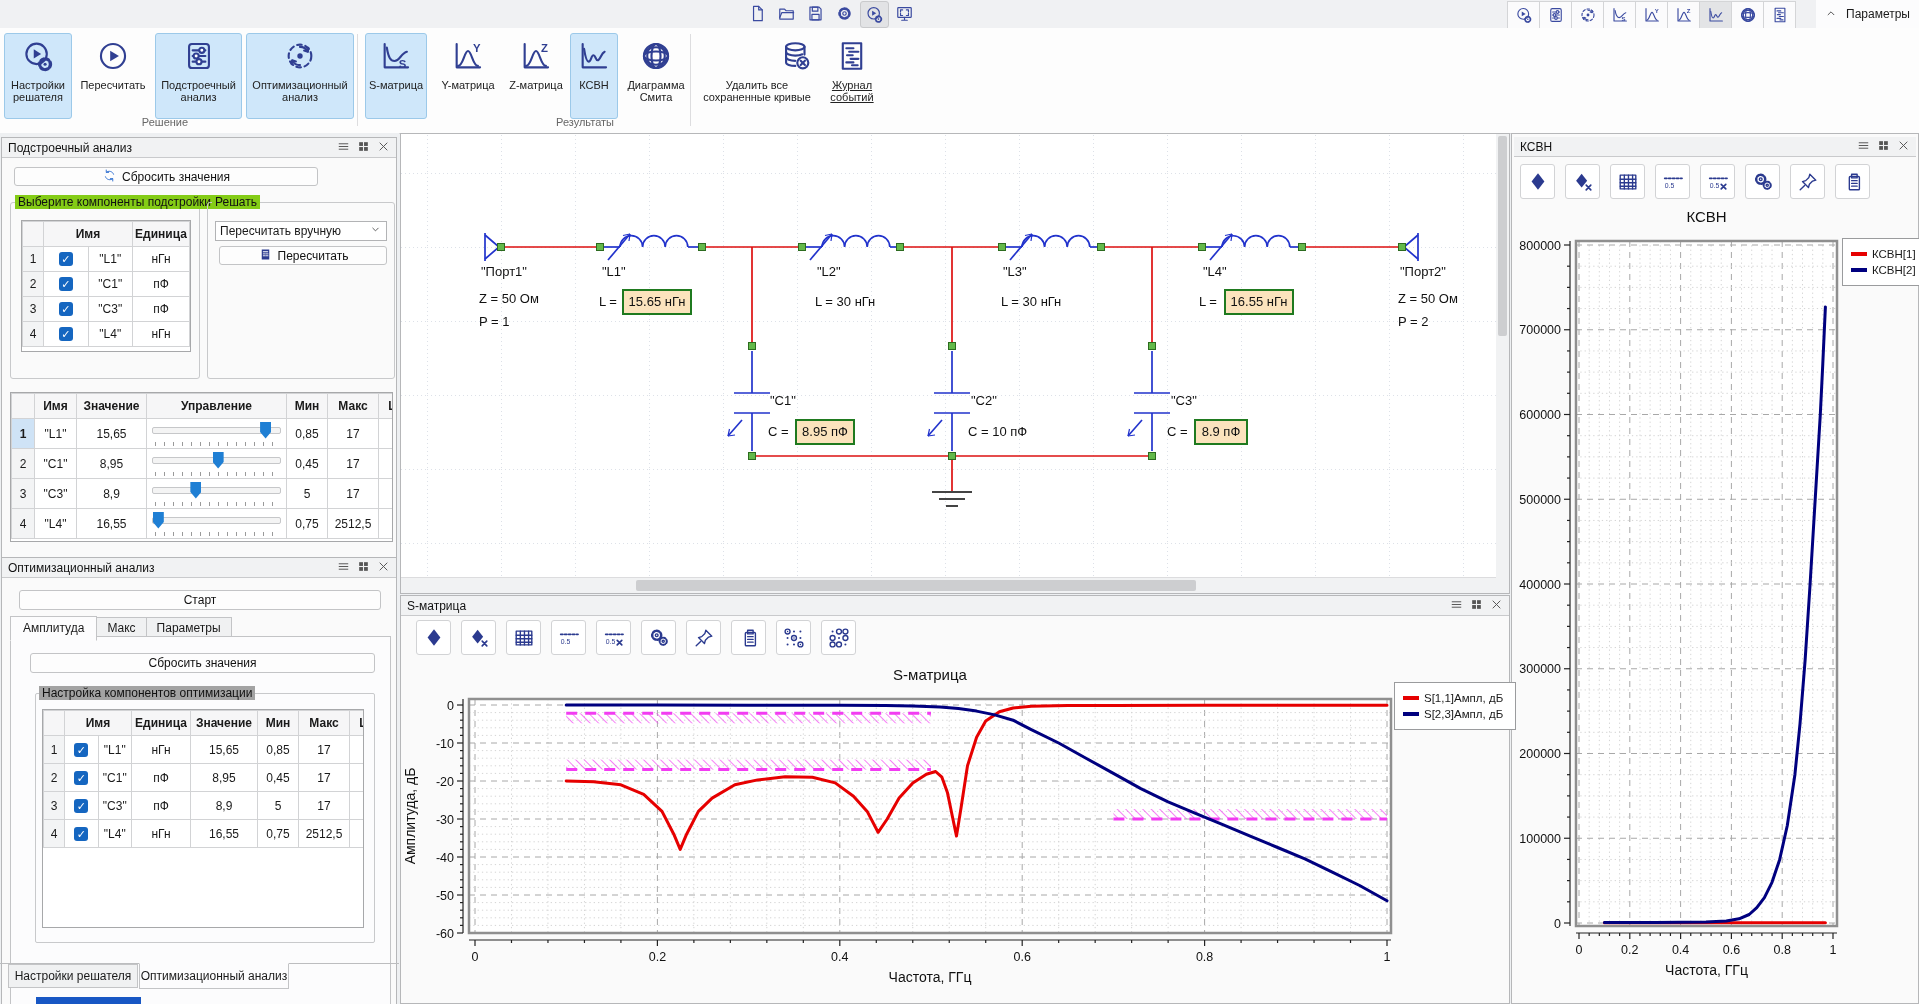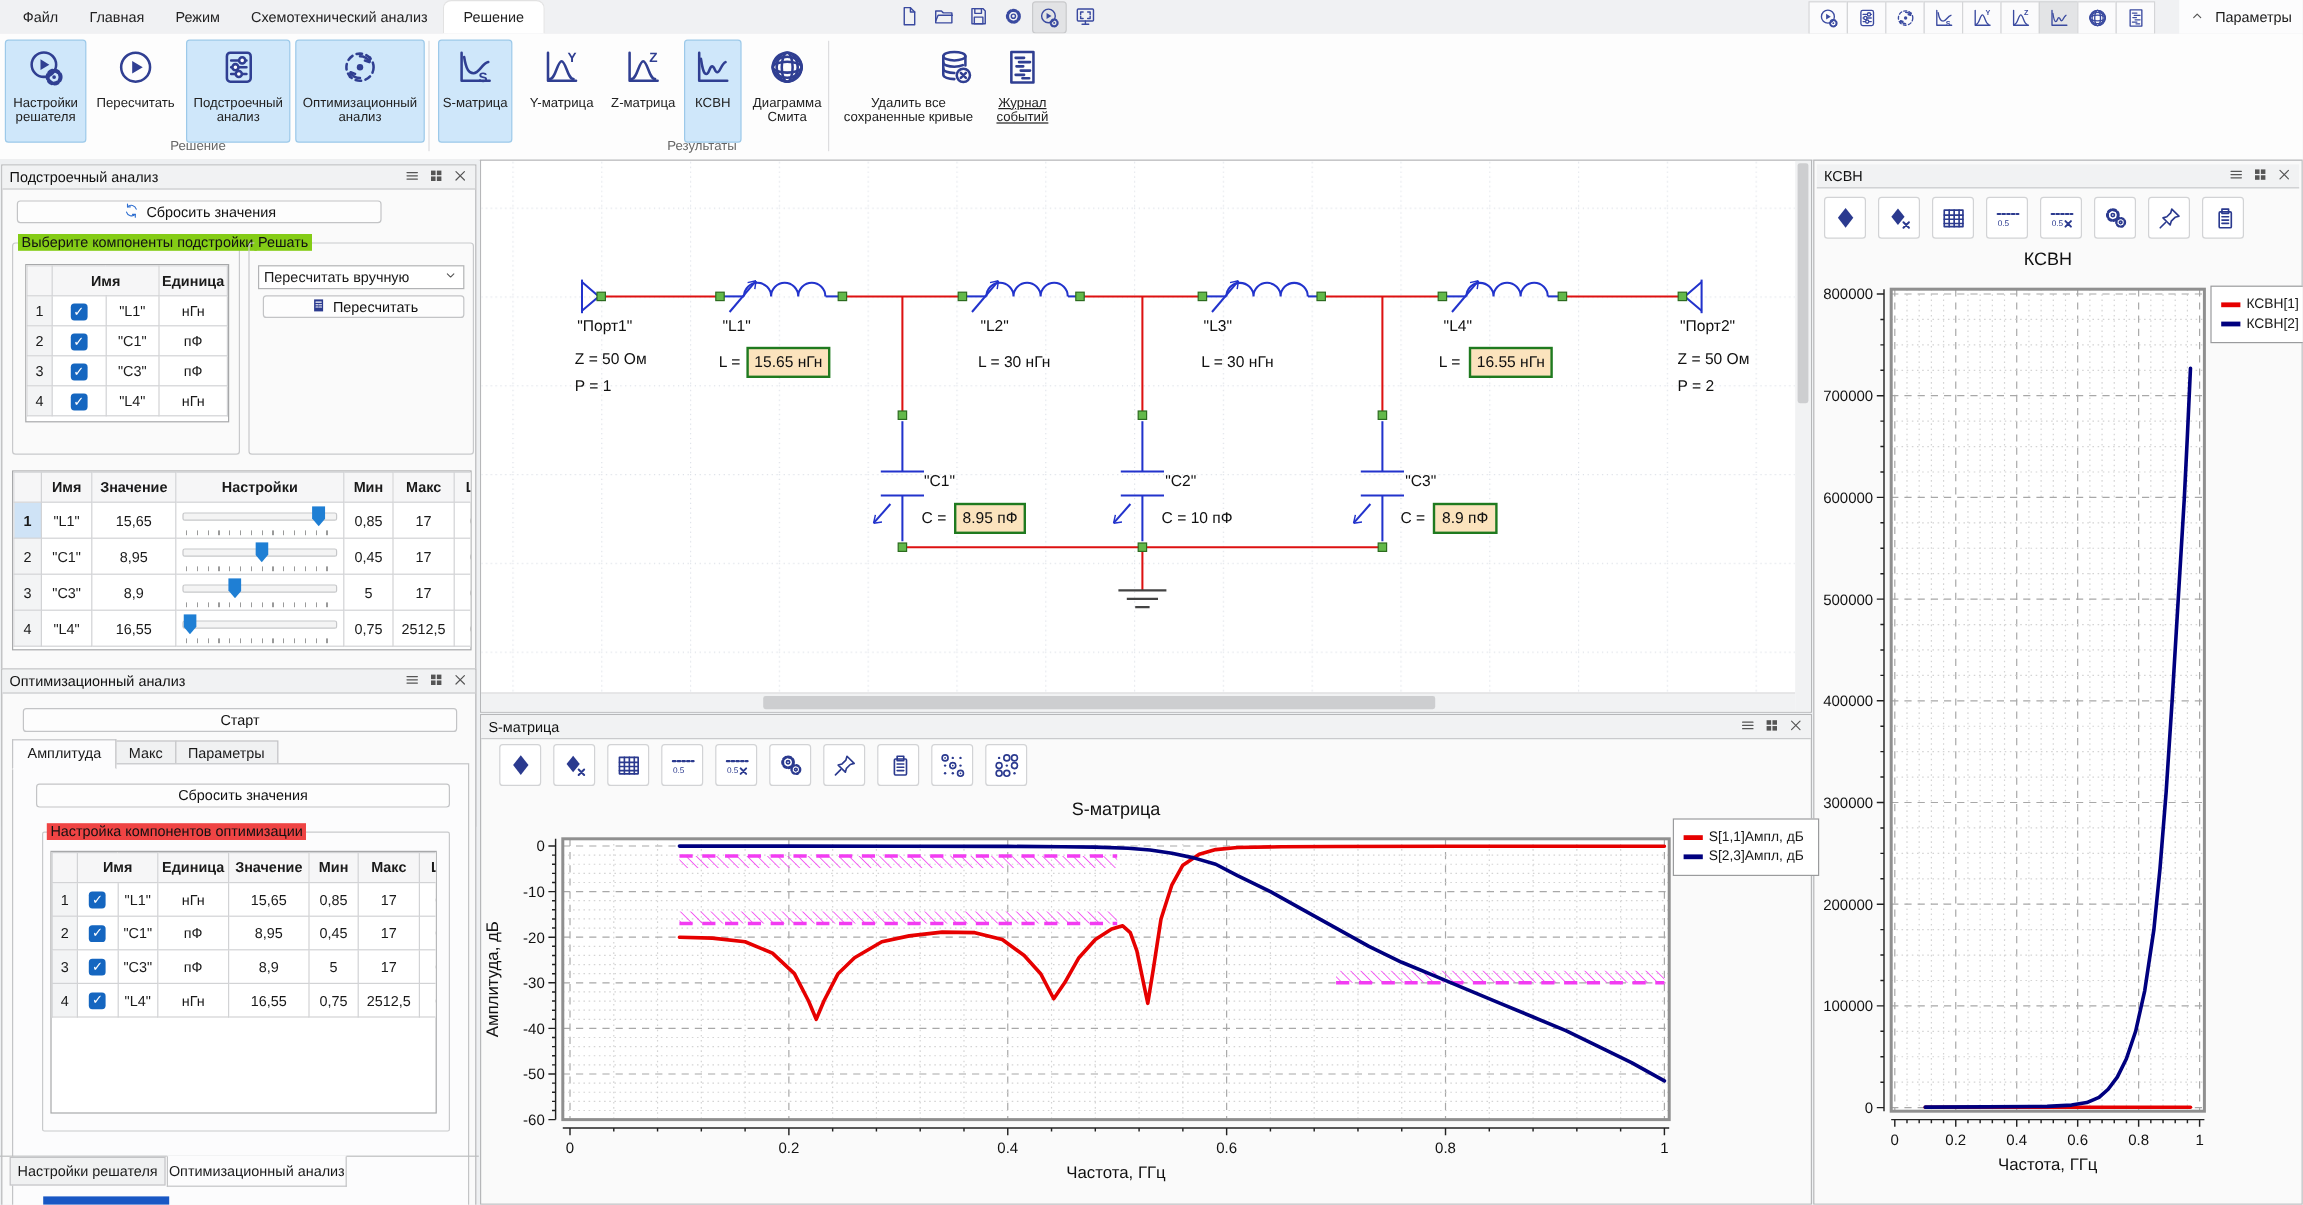--- a/index.html
+++ b/index.html
@@ -59,21 +59,20 @@
   .sb{position:absolute;background:#f1f2f3}
   .sb-thumb{position:absolute;background:#cdced0;border-radius:2px}
   
   .doc-tab{position:absolute;height:24px;border:1px solid #c3c4c6;background:#f0f1f2;font-size:12px;display:flex;align-items:center;justify-content:center;box-sizing:border-box}
   .doc-tab.active{background:#fcfcfd;border-top-color:#fcfcfd;height:26px}
 </style>
 </head>
 <body>
 
 <div class="titlebar">
-  <div id="menu-row" class="abs" style="left:6px;top:0"><span class="menu-item">Файл</span><span class="menu-item">Главная</span><span class="menu-item">Режим</span><span class="menu-item">Схемотехнический анализ</span><span class="menu-item active">Решение</span></div>
   <div id="quick-icons" class="abs" style="left:744px;top:1px;display:flex;gap:2px">
       <span class="qicon">
         <svg width="19" height="19" viewBox="0 0 24 24" fill="none" stroke="#3a4aa0" stroke-width="1.5" stroke-linecap="round" stroke-linejoin="round" style="color:#3a4aa0">
           <path d="M7 3h6.5L18 7.5V21H7z"></path>
           <path d="M13.5 3v4.5H18"></path>
         </svg>
       </span>
       <span class="qicon">
         <svg width="19" height="19" viewBox="0 0 24 24" fill="none" stroke="#3a4aa0" stroke-width="1.5" stroke-linecap="round" stroke-linejoin="round" style="color:#3a4aa0">
           <path d="M3.5 6.5h6l2 2h9v10.5h-17z"></path>
@@ -381,21 +380,21 @@
       <span>Пересчитать</span>
     </button>
 
     <div class="tbl-wrap" style="left:8px;top:254px;width:383px;height:150px">
       <table class="ui" id="slider-table" style="width:381px">
           <tbody>
             <tr>
               <th style="width:18px"></th>
               <th style="width:37px">Имя</th>
               <th style="width:65px">Значение</th>
-              <th style="width:135px">Настройки</th>
+              <th style="width:135px">Управление</th>
               <th style="width:36px">Мин</th>
               <th style="width:46px">Макс</th>
               <th style="width:38px">Шаг</th>
             </tr>
             <tr style="height:30px">
               <td class="numcol sel">1</td>
               <td>"L1"</td>
               <td>15,65</td>
               <td>
                 <div class="slider">
@@ -480,21 +479,21 @@
     </div>
     <button class="btn abs" style="left:17px;top:32px;width:362px;height:20px">
       <span>Старт</span>
     </button>
     <div class="abs" style="left:8px;top:58px" id="opt-tabs"><span class="tab active">Амплитуда</span><span class="tab">Макс</span><span class="tab">Параметры</span></div>
     <div class="abs" style="left:8px;top:78px;width:381px;height:432px;background:#fcfcfd;border:1px solid #c3c4c6;box-sizing:border-box">
       <button class="btn abs" style="left:19px;top:16px;width:345px;height:20px">
         <span>Сбросить значения</span>
       </button>
       <div class="groupbox" style="left:24px;top:56px;width:340px;height:250px;border-radius:2px"></div>
-      <div class="grouplabel" style="left:28px;top:49px;background:#ef4444">Настройка компонентов оптимизации</div>
+      <div class="grouplabel" style="left:28px;top:49px;background:#a3a3a3">Настройка компонентов оптимизации</div>
       <div class="tbl-wrap" style="left:31px;top:72px;width:322px;height:219px">
         <table class="ui" id="opt-table" style="width:320px">
             <tbody>
               <tr>
                 <th style="width:16px"></th>
                 <th style="width:62px" colspan="2">Имя</th>
                 <th style="width:54px">Единица</th>
                 <th style="width:62px">Значение</th>
                 <th style="width:36px">Мин</th>
                 <th style="width:46px">Макс</th>

